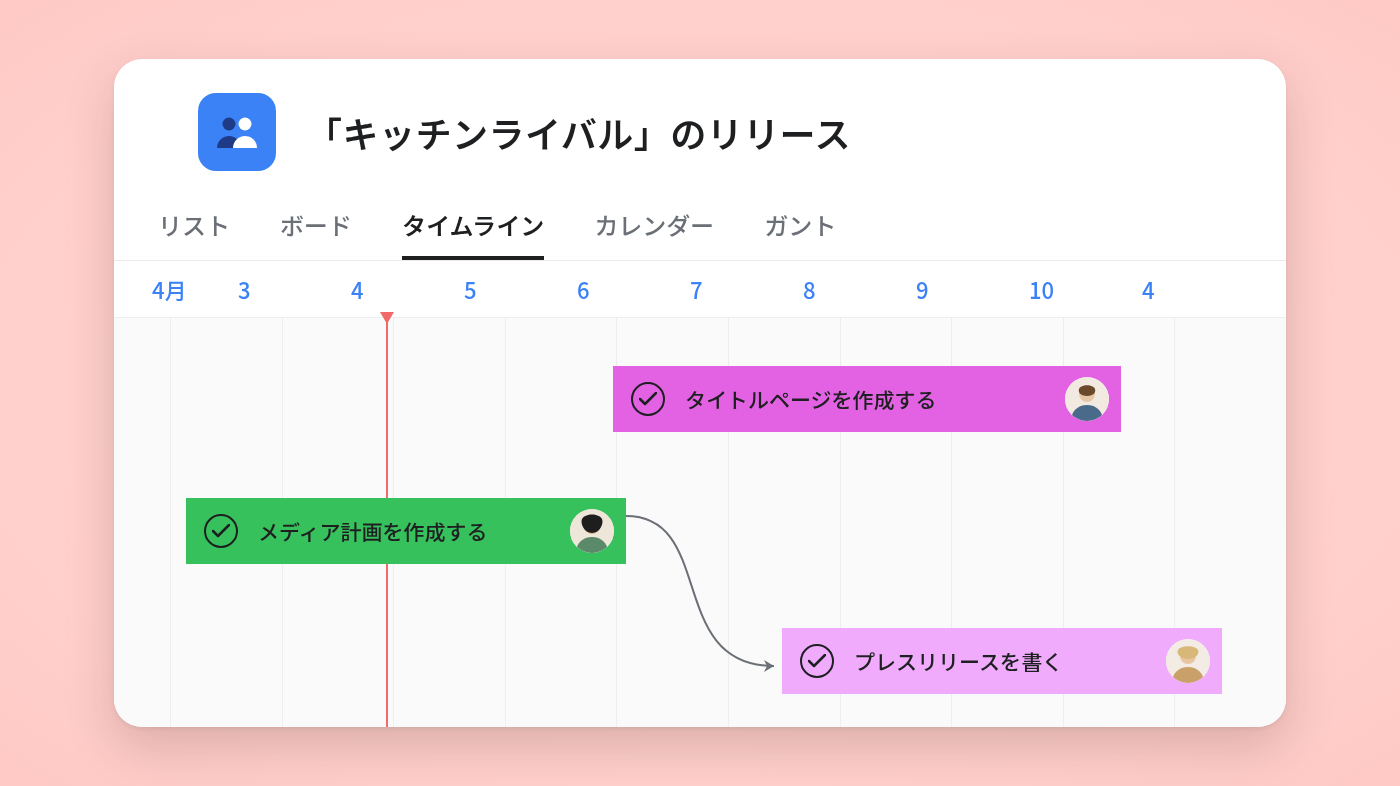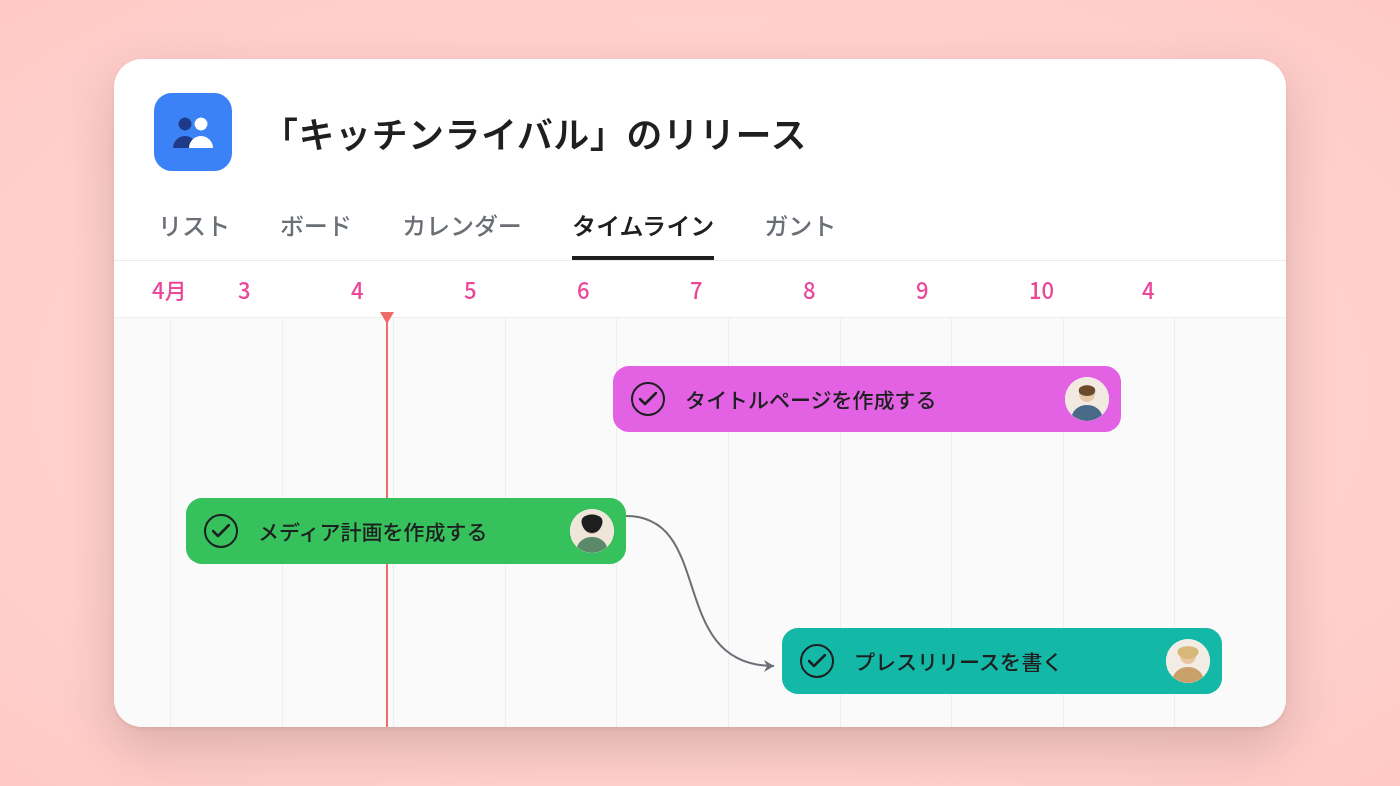--- a/index.html
+++ b/index.html
@@ -11,76 +11,76 @@
   }
   .card {
     width: 1172px; height: 668px;
     background: #fff;
     border-radius: 28px;
     box-shadow: 0 20px 50px rgba(50,20,20,0.18), 0 2px 4px rgba(0,0,0,0.06);
     overflow: hidden;
     position: relative;
   }
   .header { padding: 34px 40px 0 40px; }
-  .title-row { display: flex; align-items: center; gap: 30px; }
+  .title-row { display: flex; align-items: center; gap: 30px; margin-left: 44px; }
   .app-icon {
     width: 78px; height: 78px; border-radius: 18px;
     background: #3b82f6;
     display: flex; align-items: center; justify-content: center;
   }
   .app-icon svg { width: 44px; height: 36px; }
   .title { font-size: 36px; font-weight: 600; color: #1e1f21; letter-spacing: 0.5px; }
   .tabs { display: flex; gap: 50px; margin-top: 36px; padding-left: 4px; }
   .tab {
     font-size: 24px; color: #6b6f76; font-weight: 500; padding-bottom: 14px;
     border-bottom: 4px solid transparent; cursor: pointer; text-align: right;
   }
   .tab.active { color: #1e1f21; border-bottom-color: #1e1f21; font-weight: 600; }
   .hr { height: 1px; background: #edeae9; width: 100%; }
   .daterow {
     display: flex; align-items: center; height: 56px;
-    font-size: 22px; color: #ec4899; font-weight: 500;
+    font-size: 22px; color: #3b82f6; font-weight: 500;
     padding-left: 38px; position: relative;
   }
   .month { width: 86px; flex: 0 0 86px; }
   .day { width: 113px; flex: 0 0 113px; text-align: left; }
   .timeline {
     position: relative; height: 416px; width: 100%;
     background: #fafafa;
     border-top: 1px solid #eee;
   }
   .grid { position: absolute; inset: 0; display: flex; padding-left: 56px; }
   .col { width: 113px; border-left: 1px solid #eee; }
   .now-line {
     position: absolute; top: 0; bottom: 0; width: 2px; background: #f06a6a;
   }
   .now-marker {
     position: absolute; top: -6px; width: 14px; height: 12px; left: -6px;
   }
   .task {
-    position: absolute; height: 66px; border-radius: 16px;
+    position: absolute; height: 66px; border-radius: 0;
     display: flex; align-items: center; gap: 20px;
     padding: 0 12px 0 18px; color: #1e1f21;
   }
   .task .check {
     width: 34px; height: 34px; border-radius: 50%;
     border: 2.5px solid #1e1f21; display:flex; align-items:center; justify-content:center;
     flex: 0 0 34px;
   }
   .task .check svg { width: 18px; height: 14px; }
   .task .label { font-size: 21px; font-weight: 500; flex: 1 1 auto; white-space: nowrap; }
   .task .avatar {
     width: 44px; height: 44px; border-radius: 50%; background:#fff; flex:0 0 44px;
     display:flex; align-items:center; justify-content:center; overflow:hidden;
     box-shadow: 0 0 0 1px rgba(0,0,0,0.05) inset;
   }
   .avatar svg { width: 44px; height: 44px; }
   .t-magenta { background: #e362e3; }
   .t-green   { background: #37c15c; justify-content: center; }
-  .t-purple  { background: #14b8a6; }
+  .t-purple  { background: #f0abfc; }
   .dep-path { position:absolute; overflow:visible; pointer-events:none; }
 </style>
 </head>
 <body>
 
 <div class="stage">
   <div class="card">
 
     <div class="header">
       <div class="title-row">
@@ -91,22 +91,22 @@
             <circle cx="30" cy="10" r="6.5" fill="#ffffff"></circle>
             <path d="M18 34c0-7 5.5-12 12-12s12 5 12 12" fill="#ffffff"></path>
           </svg>
         </div>
         <h1 class="title">「キッチンライバル」のリリース</h1>
       </div>
 
       <div class="tabs">
         <div class="tab">リスト</div>
         <div class="tab">ボード</div>
+        <div class="tab active">タイムライン</div>
         <div class="tab">カレンダー</div>
-        <div class="tab active">タイムライン</div>
         <div class="tab">ガント</div>
       </div>
     </div>
 
     <div class="hr"></div>
 
     <div class="daterow">
       <div class="month">4月</div>
       <div class="day">3</div>
       <div class="day">4</div>

